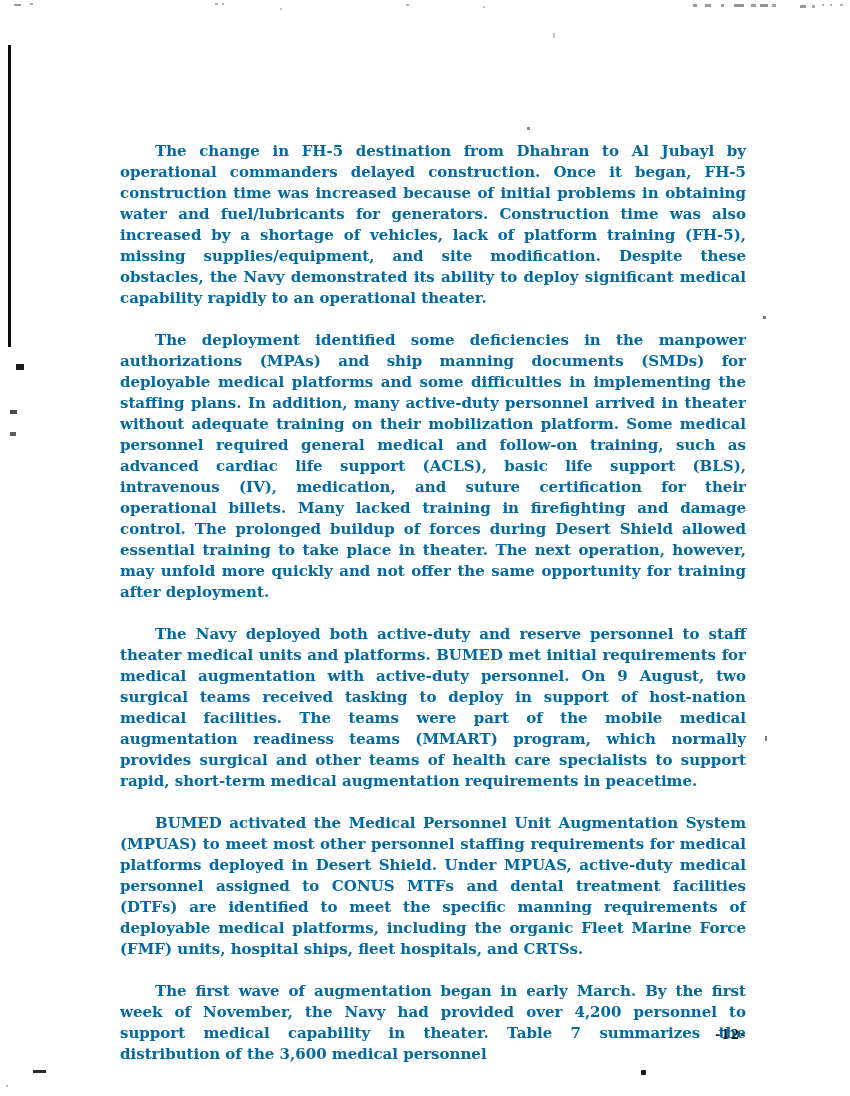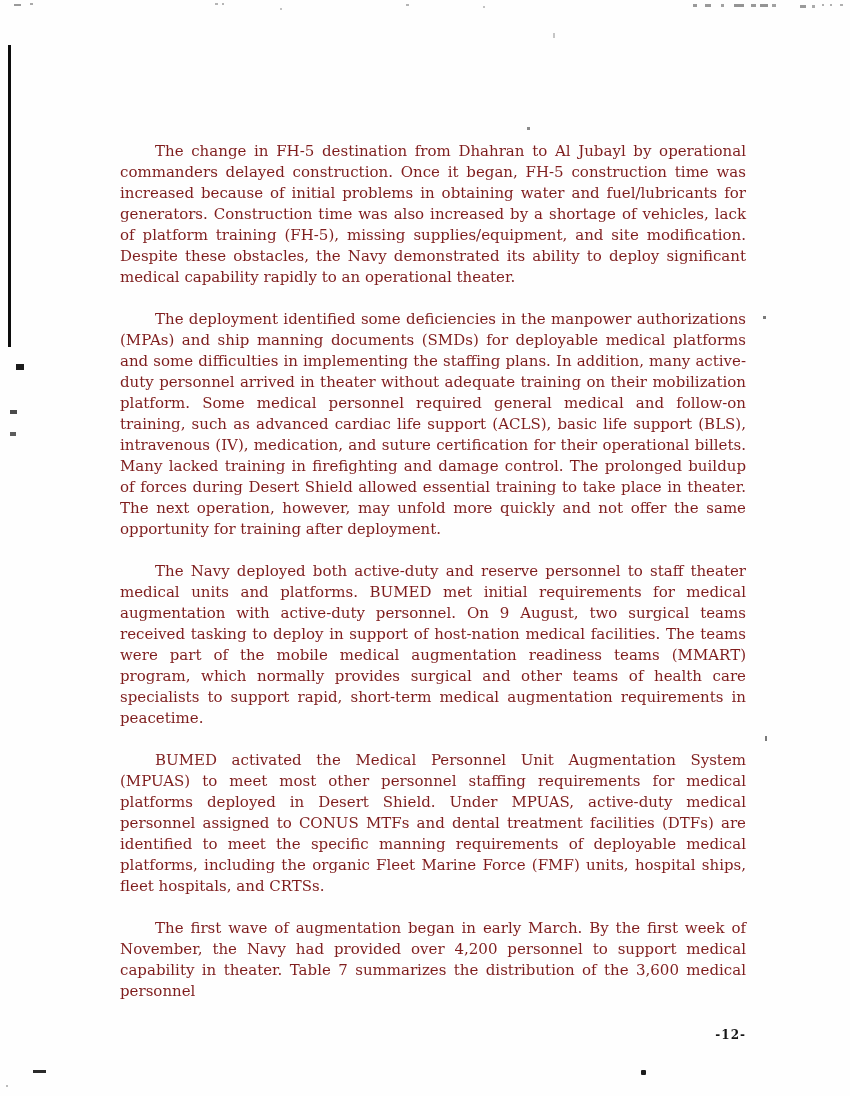--- a/index.html
+++ b/index.html
@@ -4,21 +4,21 @@
 <style>
   html, body { margin:0; padding:0; }
   body {
     width:850px; height:1096px; position:relative; overflow:hidden;
     background:#fefefe;
     font-family:"DejaVu Serif","Liberation Serif",serif;
   }
   .page { position:absolute; inset:0; }
   .text-block {
     position:absolute; left:120px; top:141px; width:626px;
-    color:#7f1d1d; font-size:15px; line-height:21px; font-weight:400;
+    color:#0369a1; font-size:15px; line-height:21px; font-weight:700;
     text-align:justify;
   }
   .text-block p { margin:0 0 21px 0; text-indent:35px; }
   .page-number {
     position:absolute; left:120px; top:1028px; width:626px;
     text-align:right; color:#151515;
     font-size:12px; font-weight:600; letter-spacing:1px;
   }
   .artifact { position:absolute; }
 </style>

